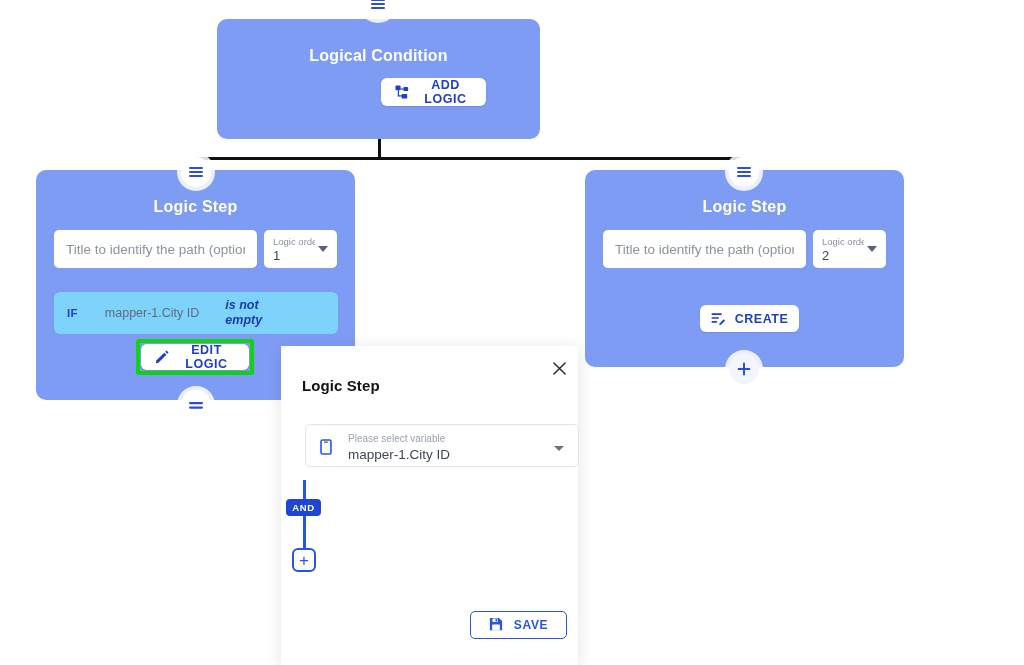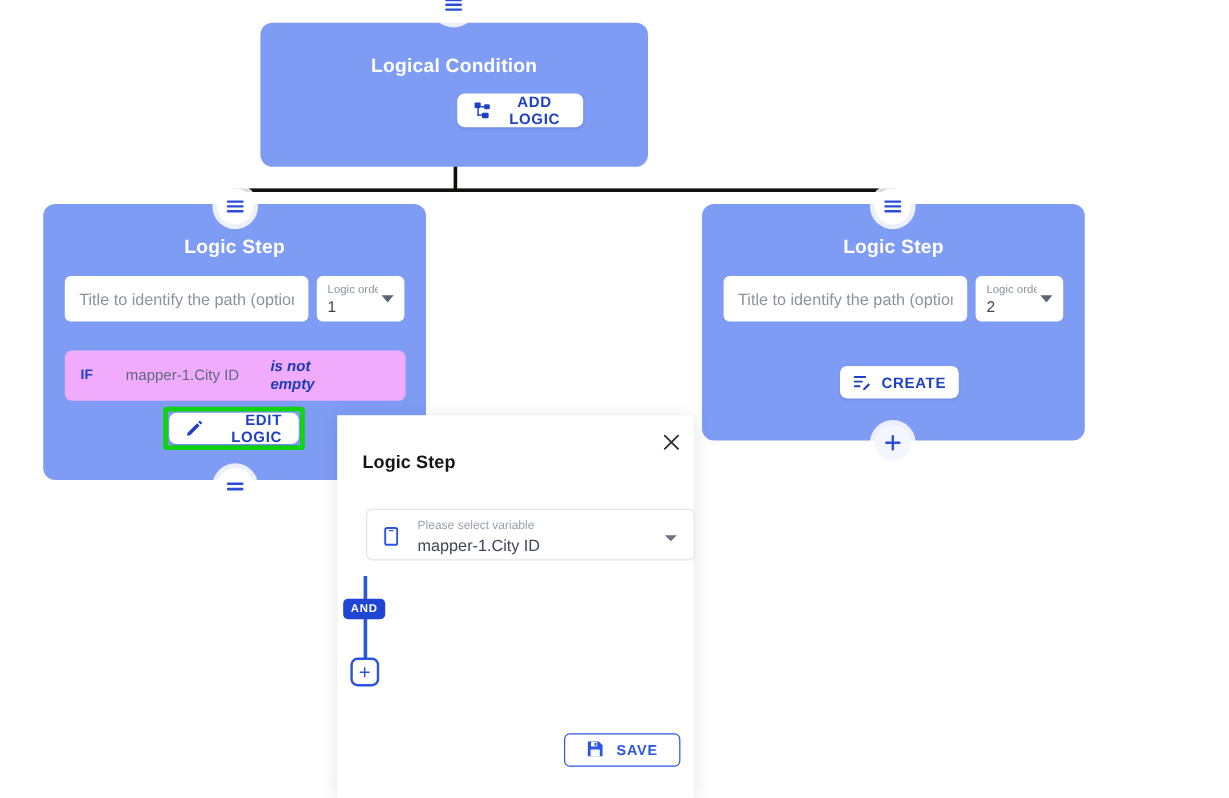--- a/index.html
+++ b/index.html
@@ -88,21 +88,21 @@
     position: absolute; right: 9px; top: 16px;
     width: 0; height: 0;
     border-left: 5px solid transparent;
     border-right: 5px solid transparent;
     border-top: 6px solid #5b6474;
   }
 
   
   .if-row {
     position: absolute;
-    background: #f0abfc;
+    background: #7dd3fc;
     border-radius: 6px;
     display: flex; align-items: center;
     padding: 0 13px;
   }
   .if-row .kw {
     color: #1e40c8; font-size: 11.5px; font-weight: 700; letter-spacing: .3px;
   }
   .if-row .varname {
     color: #5f6a7d; font-size: 12.5px; margin-left: 27px;
   }
@@ -252,21 +252,21 @@
     <div class="caret"></div>
   </div>
 
   <div class="if-row" style="left:54px; top:292px; width:284px; height:42px;">
     <span class="kw">IF</span>
     <span class="varname">mapper-1.City ID</span>
     <span class="op">is not empty</span>
   </div>
 
   <div class="green-ring" style="left:136px; top:339px; width:118px; height:36px;"></div>
-  <button class="pill-btn" style="left:141px; top:344px; width:108px; height:26px;text-align:right;">
+  <button class="pill-btn" style="left:141px; top:344px; width:108px; height:26px;">
     <span>
       <svg width="14" height="14" viewBox="0 0 16 16">
         <path d="M1.5 12.1 L10.6 3 L13 5.4 L3.9 14.5 L1 15 Z" fill="#1e40c8"></path>
         <path d="M11.6 2 L13.2 0.5 L15.5 2.8 L14 4.4 Z" fill="#1e40c8"></path>
       </svg>
     </span>
     <span>EDIT LOGIC</span>
   </button>
 
   <div class="handle" style="left:181px; top:157px;">

